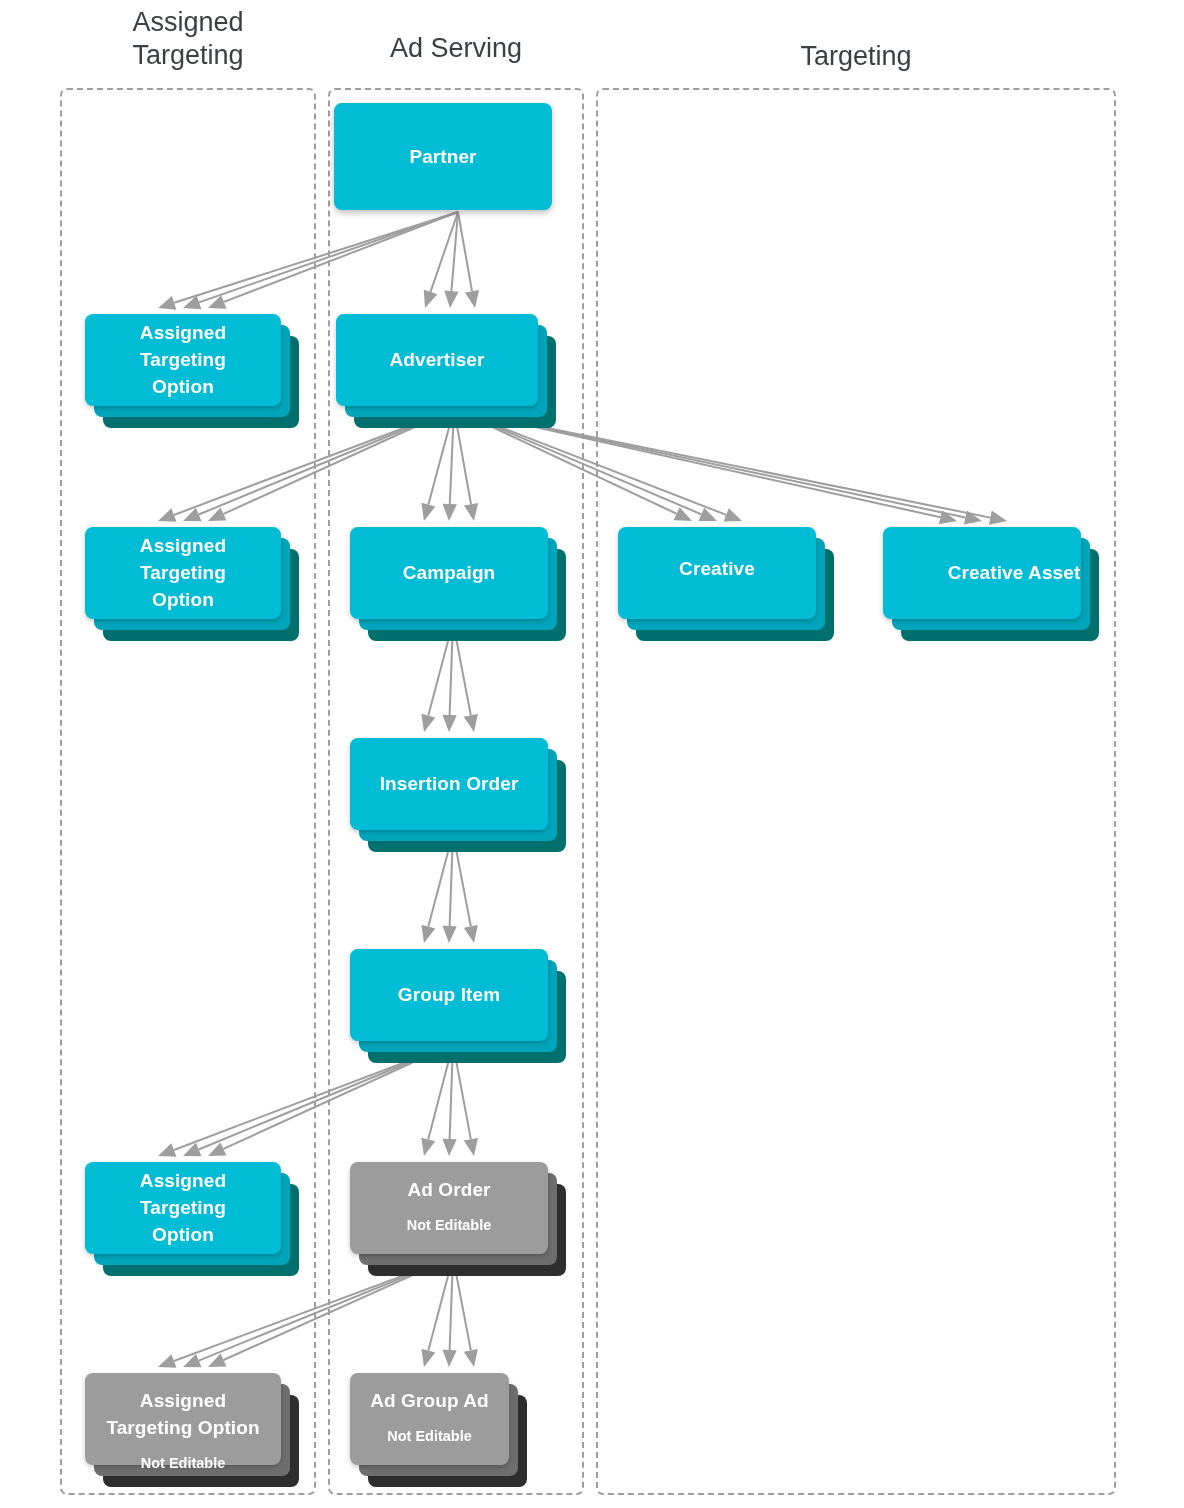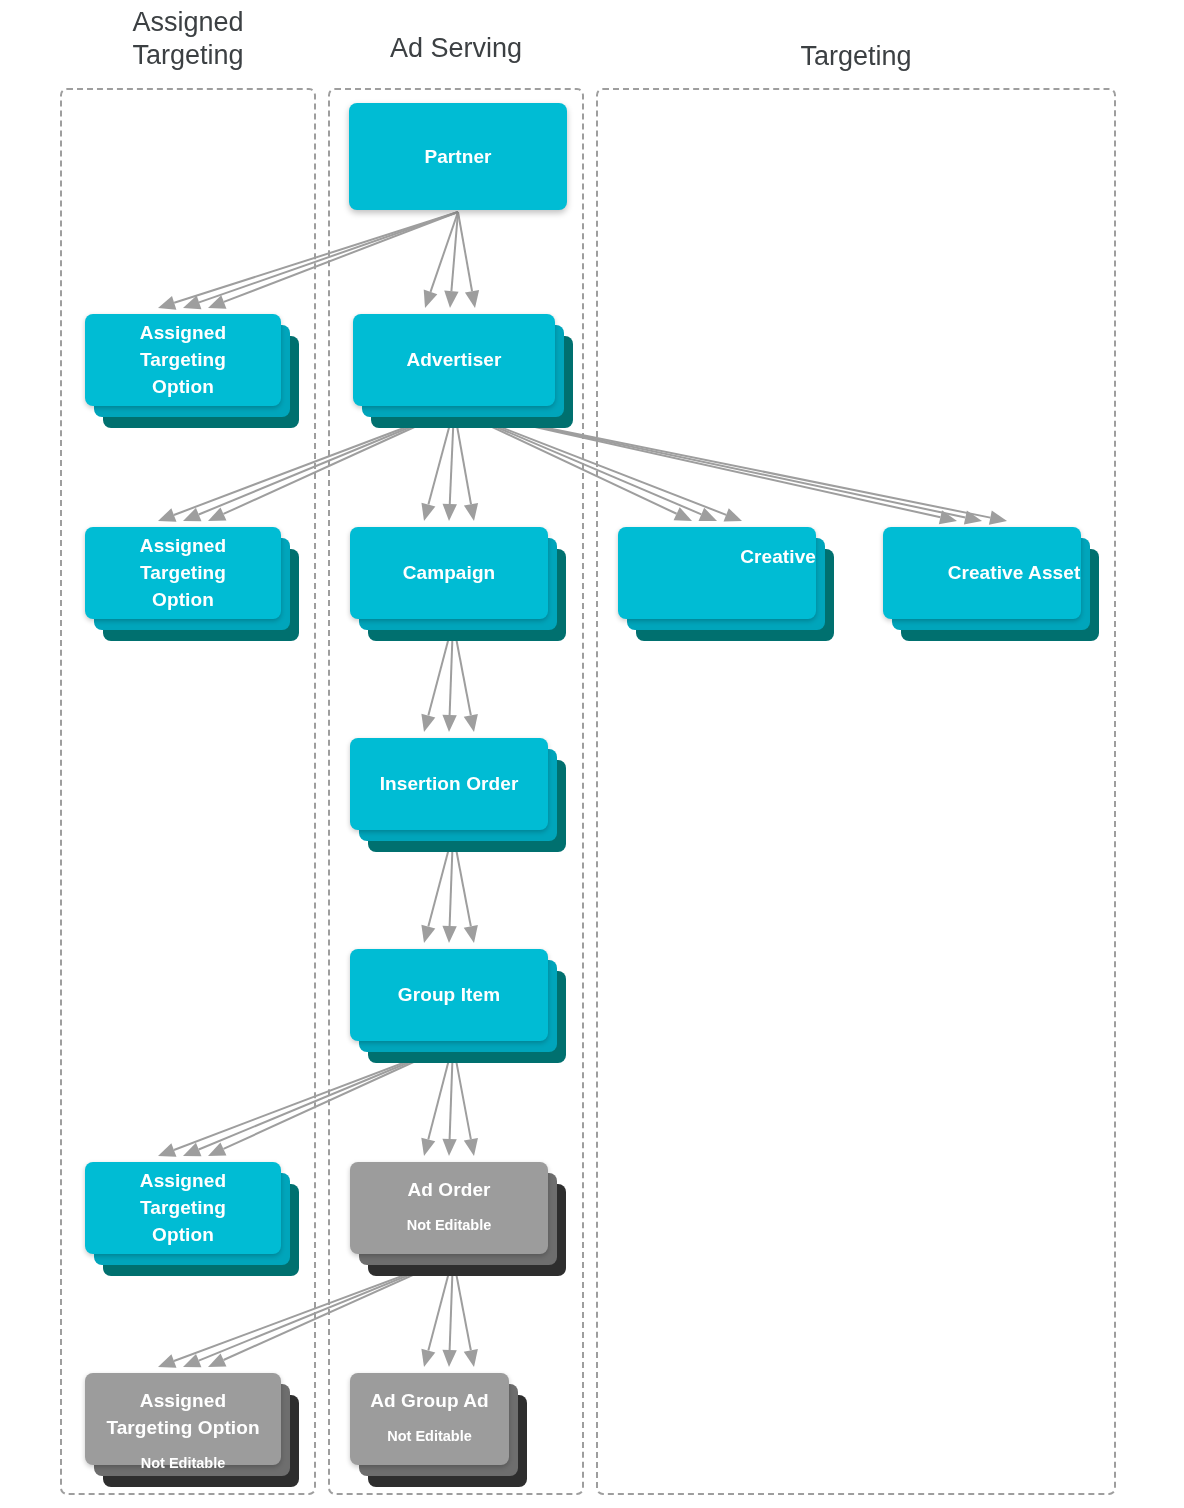--- a/index.html
+++ b/index.html
@@ -185,37 +185,37 @@
     </svg>
 
   <div id="col-titles">
       <div class="col-title" style="left: 60px; top: 6px; width: 256px;">Assigned
 Targeting</div>
       <div class="col-title" style="left: 328px; top: 32px; width: 256px;">Ad Serving</div>
       <div class="col-title" style="left: 596px; top: 40px; width: 520px;">Targeting</div>
     </div>
 
   <div id="nodes">
-      <div class="node cyan single" style="left: 349px; top: 103px; width: 218px; height: 95px;">
+      <div class="node cyan single" style="left: 334px; top: 103px; width: 218px; height: 95px;">
         <div class="card front" style="height: 107px;"></div>
         <div class="label-wrap" style="top: 40px;">
           <div class="label-main">Partner</div>
         </div>
       </div>
       <div class="node cyan" style="left: 85px; top: 314px; width: 196px; height: 114px;">
         <div class="card layer3" style="height: 92px; transform: translate(18px, 22px);"></div>
         <div class="card layer2" style="height: 92px; transform: translate(9px, 11px);"></div>
         <div class="card front" style="height: 92px;"></div>
         <div class="label-wrap" style="top: 5px;">
           <div class="label-main">Assigned
 Targeting
 Option</div>
         </div>
       </div>
-      <div class="node cyan" style="left: 353px; top: 314px; width: 202px; height: 114px;">
+      <div class="node cyan" style="left: 336px; top: 314px; width: 202px; height: 114px;">
         <div class="card layer3" style="height: 92px; transform: translate(18px, 22px);"></div>
         <div class="card layer2" style="height: 92px; transform: translate(9px, 11px);"></div>
         <div class="card front" style="height: 92px;"></div>
         <div class="label-wrap" style="top: 32px;">
           <div class="label-main">Advertiser</div>
         </div>
       </div>
       <div class="node cyan" style="left: 85px; top: 527px; width: 196px; height: 114px;">
         <div class="card layer3" style="height: 92px; transform: translate(18px, 22px);"></div>
         <div class="card layer2" style="height: 92px; transform: translate(9px, 11px);"></div>
@@ -231,21 +231,21 @@
         <div class="card layer2" style="height: 92px; transform: translate(9px, 11px);"></div>
         <div class="card front" style="height: 92px;"></div>
         <div class="label-wrap" style="top: 32px;">
           <div class="label-main">Campaign</div>
         </div>
       </div>
       <div class="node cyan" style="left: 618px; top: 527px; width: 198px; height: 114px;">
         <div class="card layer3" style="height: 92px; transform: translate(18px, 22px);"></div>
         <div class="card layer2" style="height: 92px; transform: translate(9px, 11px);"></div>
         <div class="card front" style="height: 92px;"></div>
-        <div class="label-wrap" style="top: 16px; text-align: right;">
+        <div class="label-wrap" style="top: 28px;">
           <div class="label-main">Creative</div>
         </div>
       </div>
       <div class="node cyan" style="left: 883px; top: 527px; width: 198px; height: 114px;">
         <div class="card layer3" style="height: 92px; transform: translate(18px, 22px);"></div>
         <div class="card layer2" style="height: 92px; transform: translate(9px, 11px);"></div>
         <div class="card front" style="height: 92px;"></div>
         <div class="label-wrap" style="top: 32px; padding-left: 32px;">
           <div class="label-main">Creative Asset</div>
         </div>

